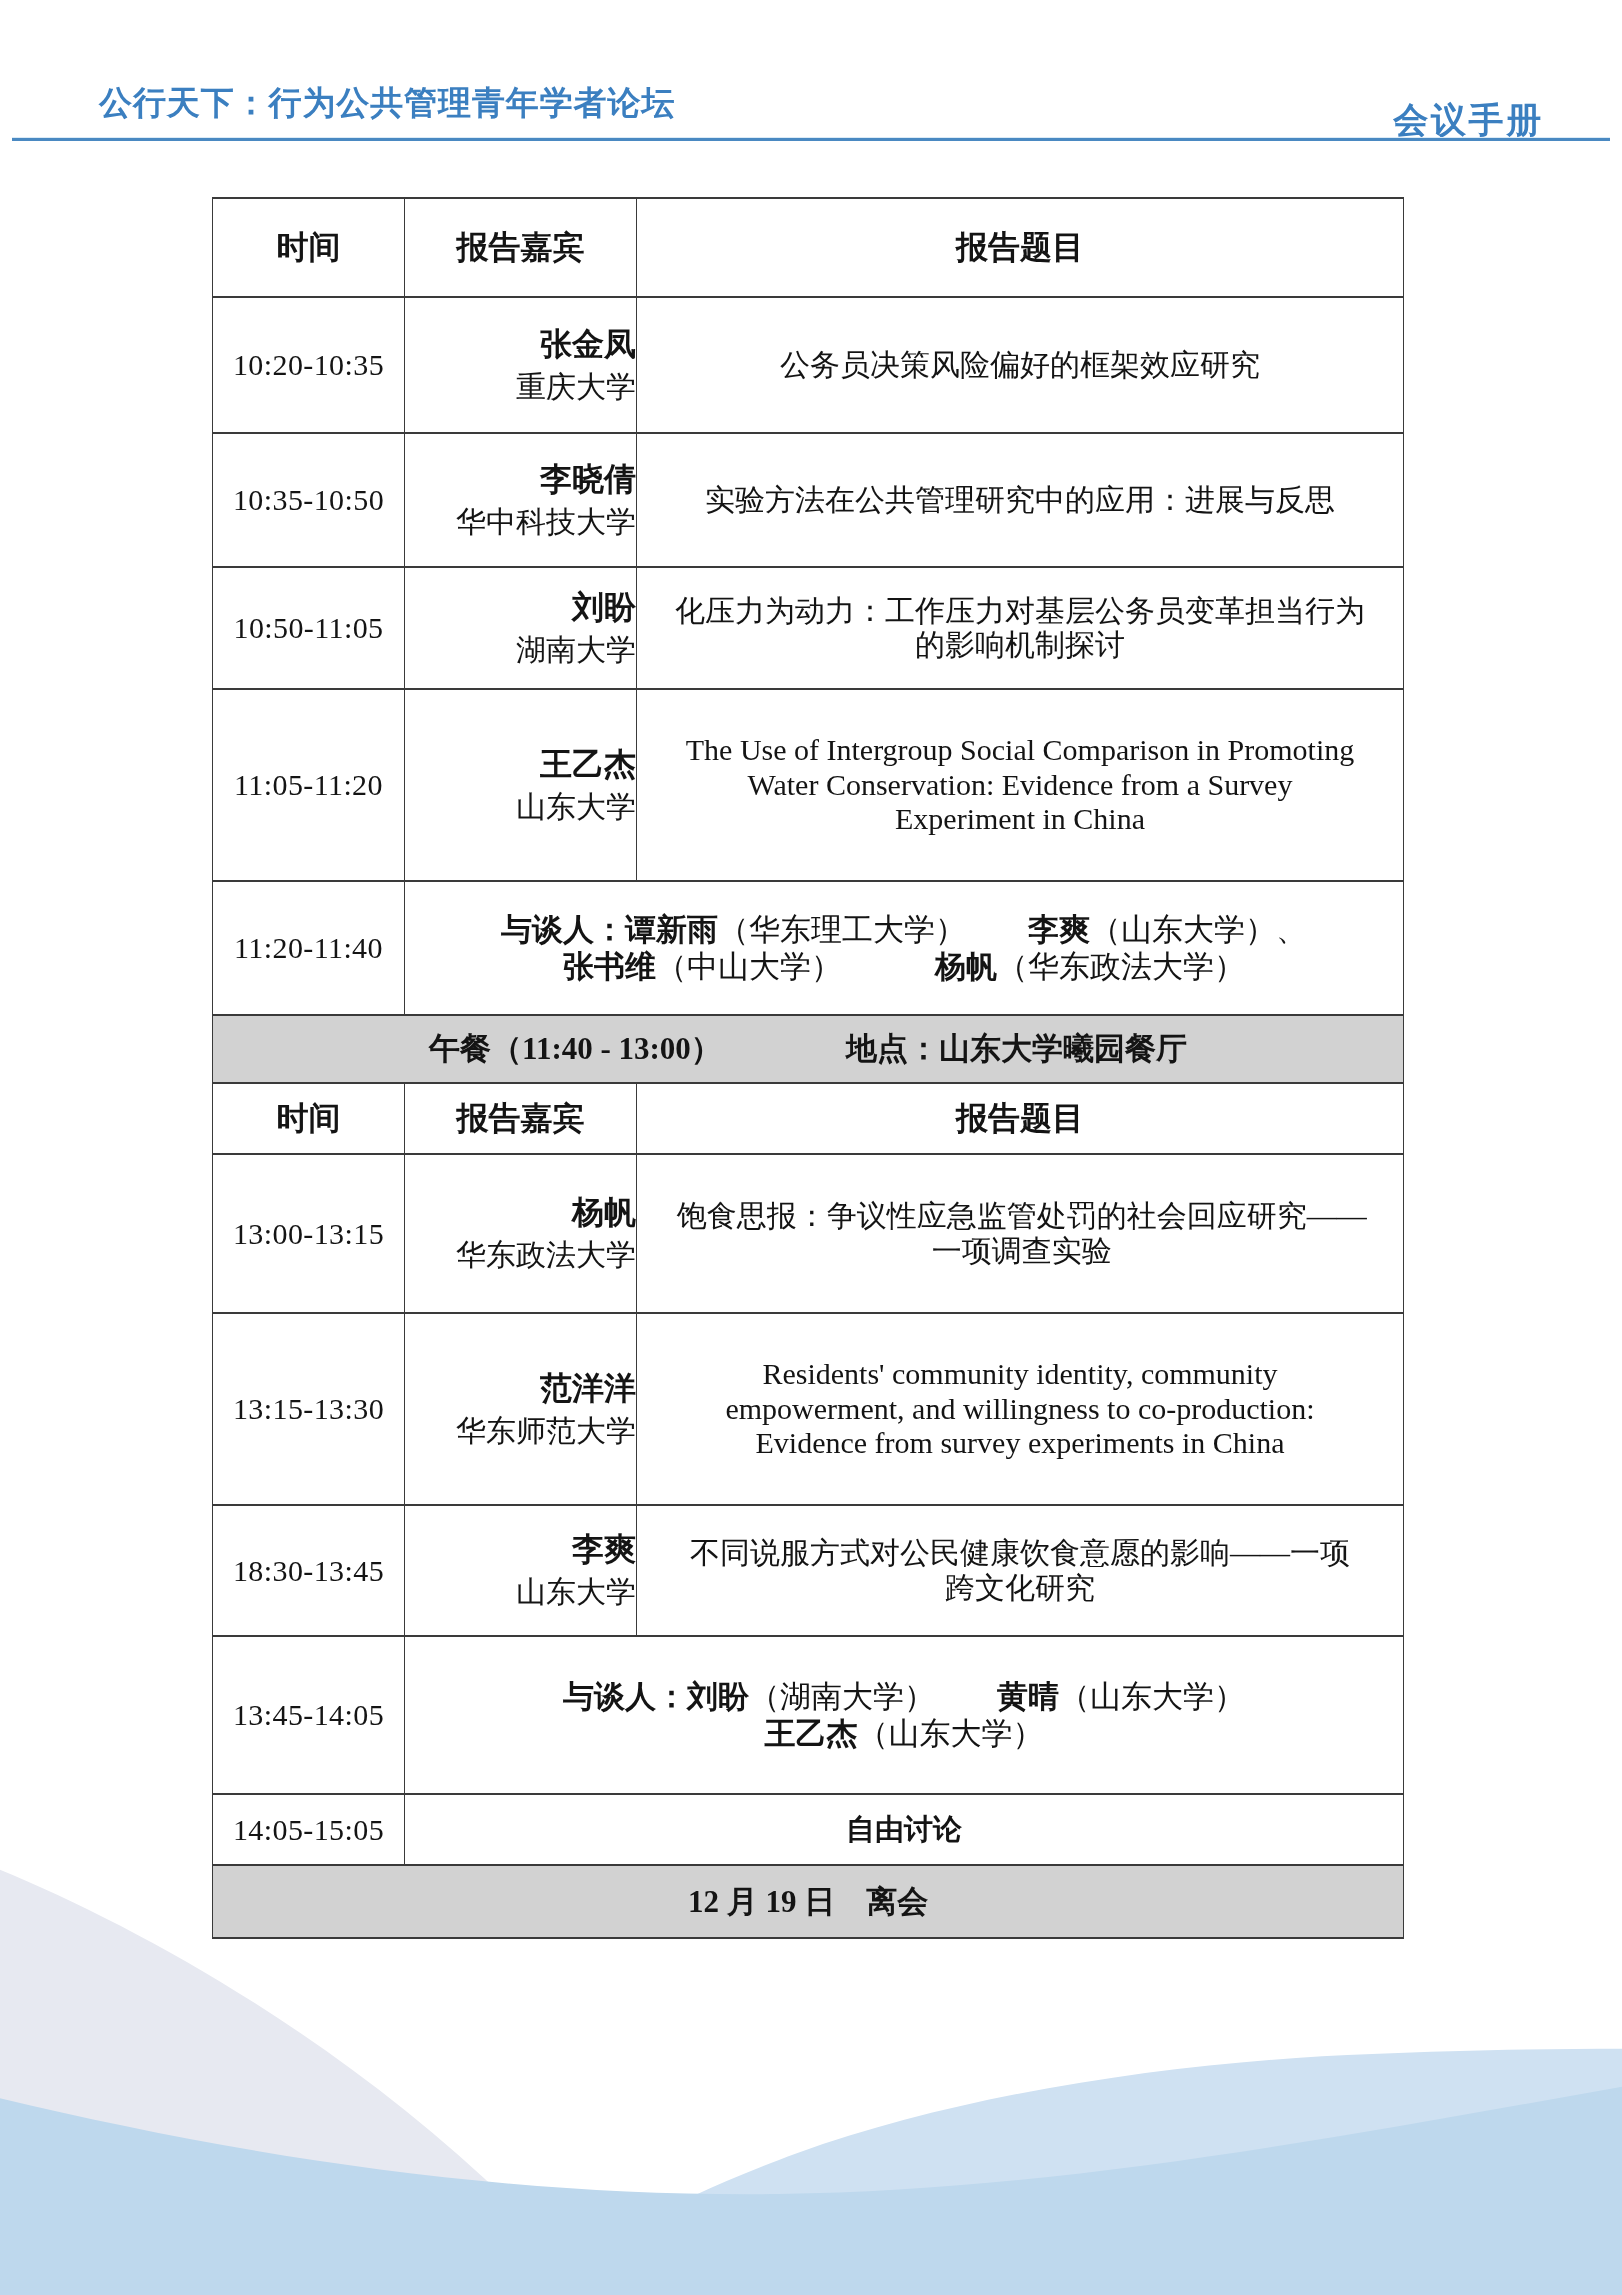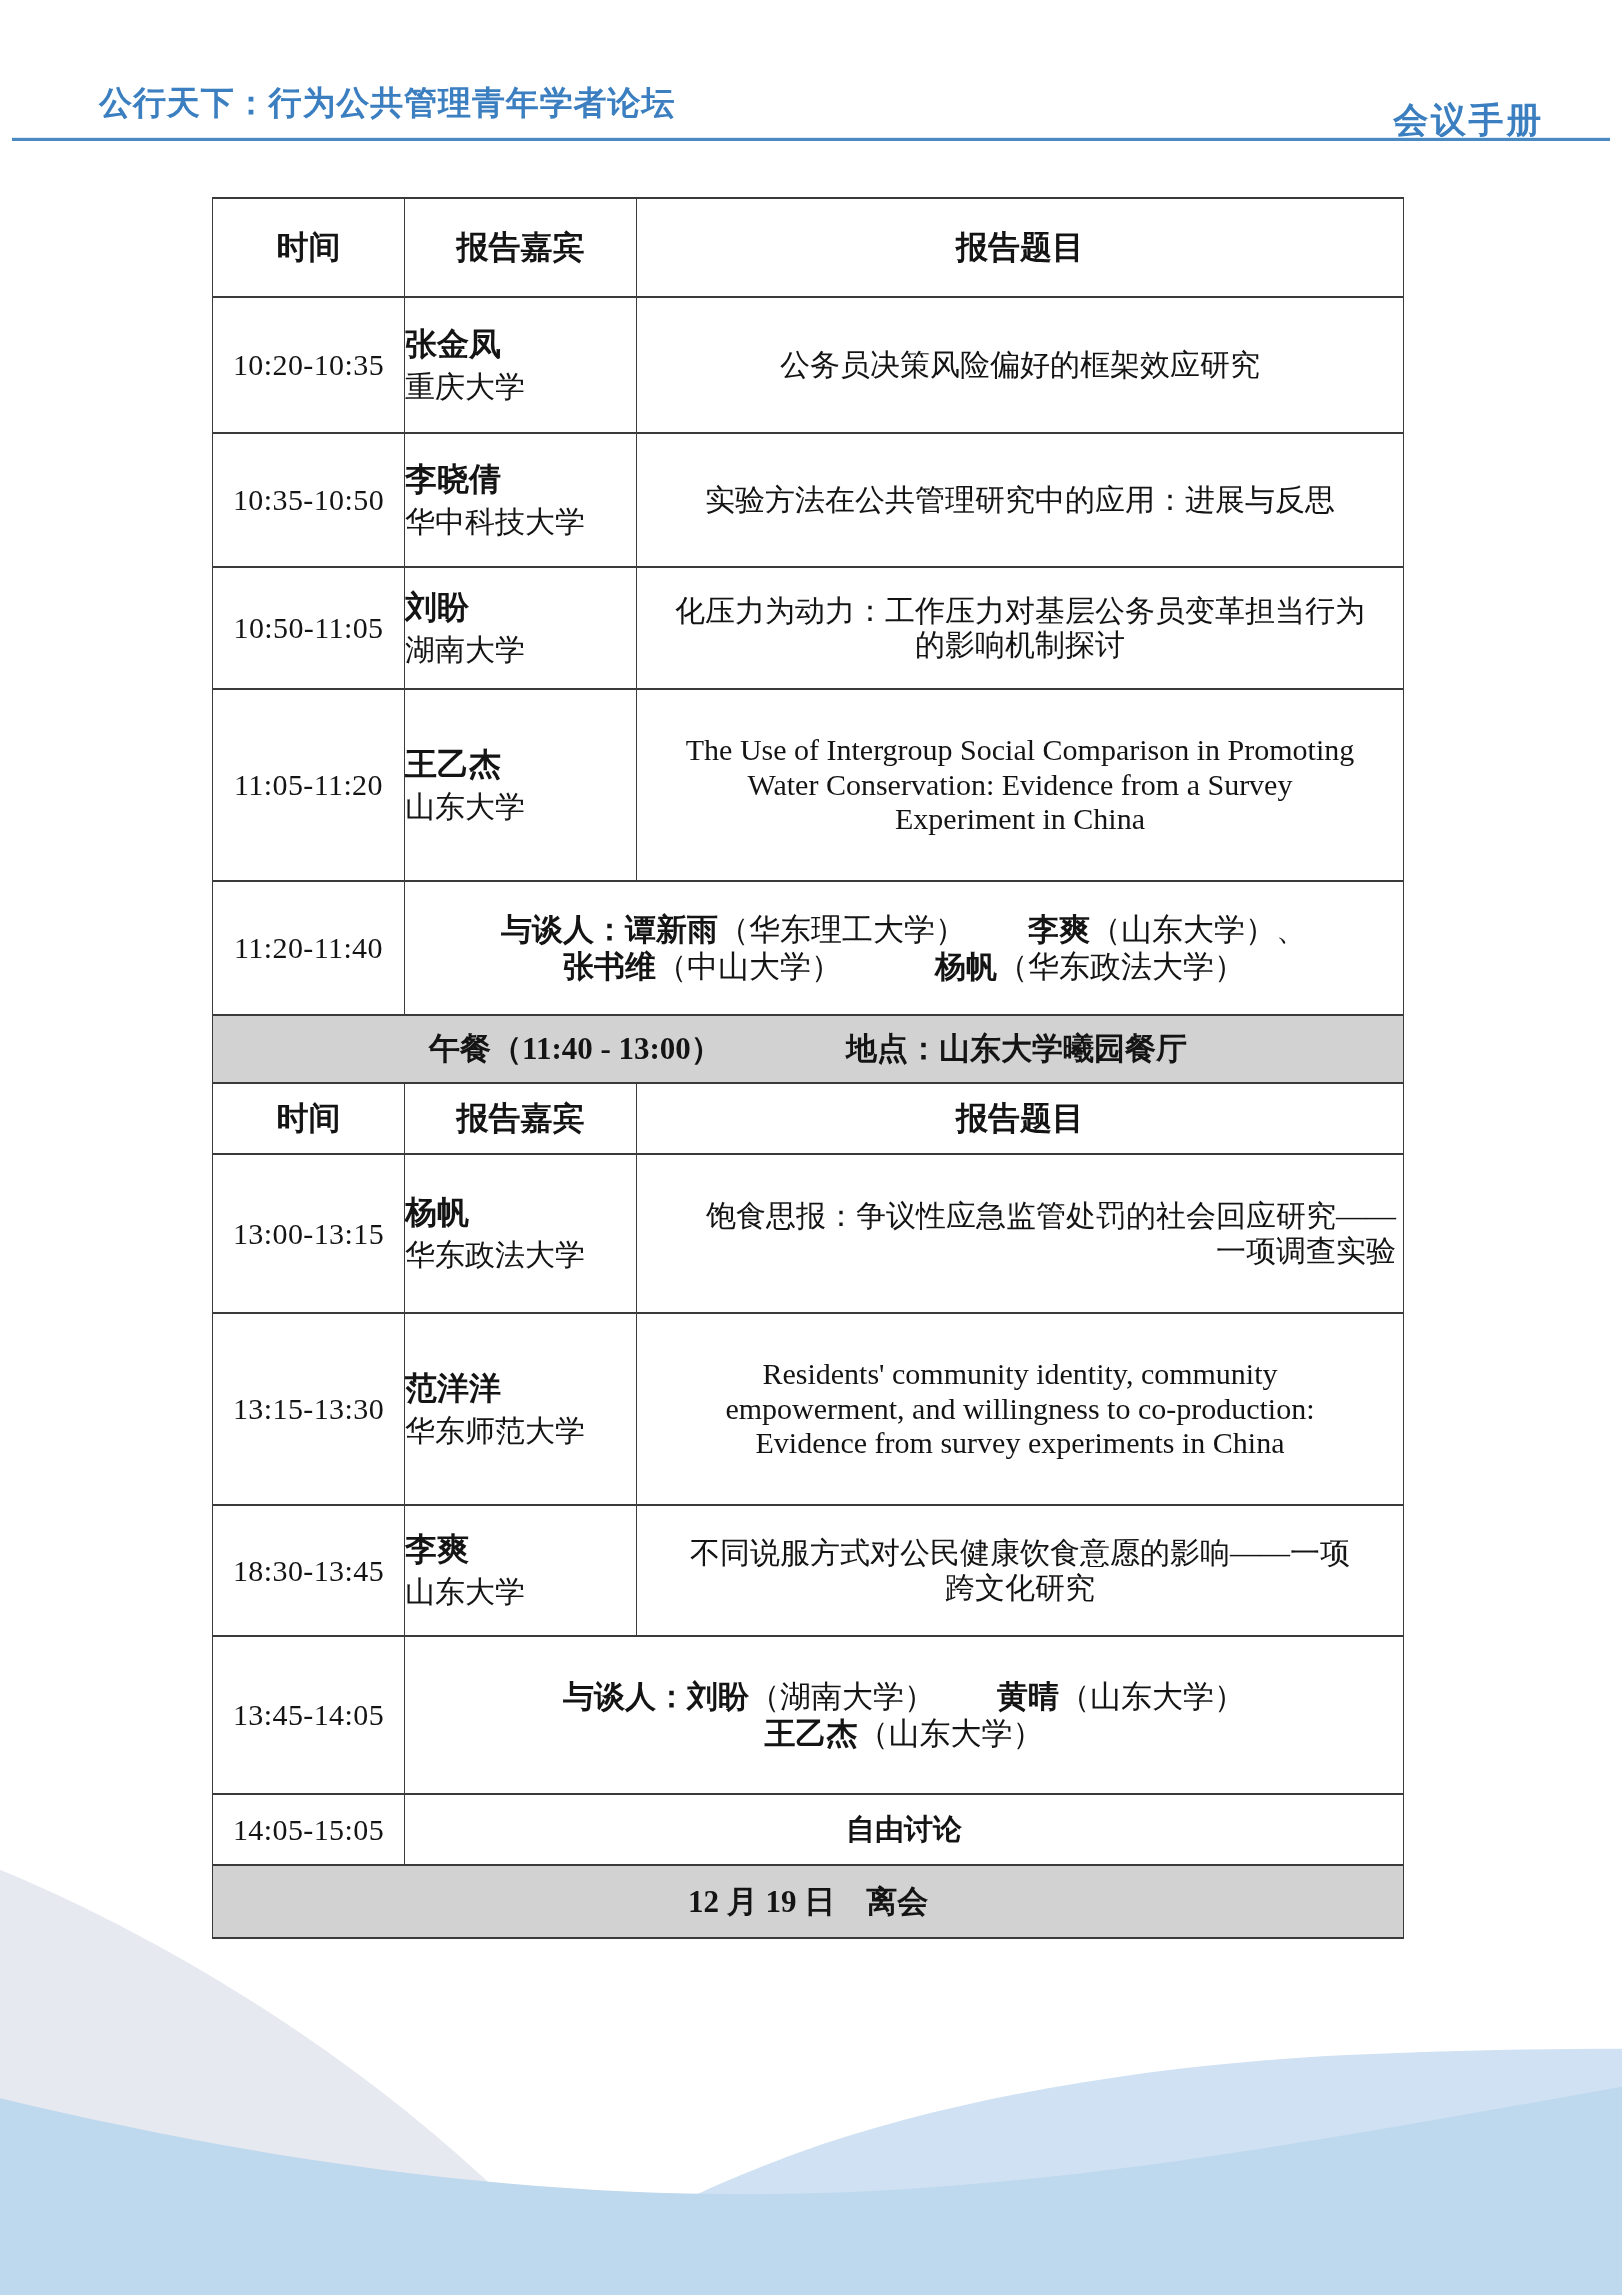--- a/index.html
+++ b/index.html
@@ -30,26 +30,26 @@
     border-collapse:collapse;table-layout:fixed;width:1191px;
     font-size:30px;
   }
   table.sched td{
     border-top:2.7px solid #3a3a3a;border-bottom:2.7px solid #3a3a3a;
     border-left:1.8px solid #3a3a3a;border-right:1.8px solid #3a3a3a;
     padding:0;vertical-align:middle;overflow:hidden;
   }
   td.c-head{font-weight:bold;font-size:32px;text-align:center;vertical-align:middle;}
   td.c-time{text-align:center;font-size:30px;letter-spacing:0.4px;}
-  .spk{display:flex;flex-direction:column;justify-content:space-evenly;align-items:flex-start;height:100%;}
+  .spk{display:flex;flex-direction:column;justify-content:space-evenly;align-items:flex-end;height:100%;}
   .spk .nm{font-weight:bold;font-size:32px;}
   .spk .af{font-size:30px;}
   .tbox{display:flex;flex-direction:column;justify-content:space-evenly;height:100%;}
   .tbox .tl{text-align:center;line-height:1.15;}
-  .tbox.left .tl{text-align:right;padding-left:10.6px;padding-right:7px;}
+  .tbox.left .tl{text-align:center;padding-left:10.6px;padding-right:7px;}
   .dline{text-align:center;font-size:31px;line-height:1.2;}
   .dline .b{font-weight:bold;}
   td.banner{background:#d2d2d2;text-align:center;font-size:31px;}
   td.banner .b{font-weight:bold;}
   td.free-label{text-align:center;font-weight:bold;font-size:29px;}
   
   .waves{position:absolute;left:0;bottom:0;width:1622px;height:443px;z-index:1;}
 </style>
 </head>
 <body>

